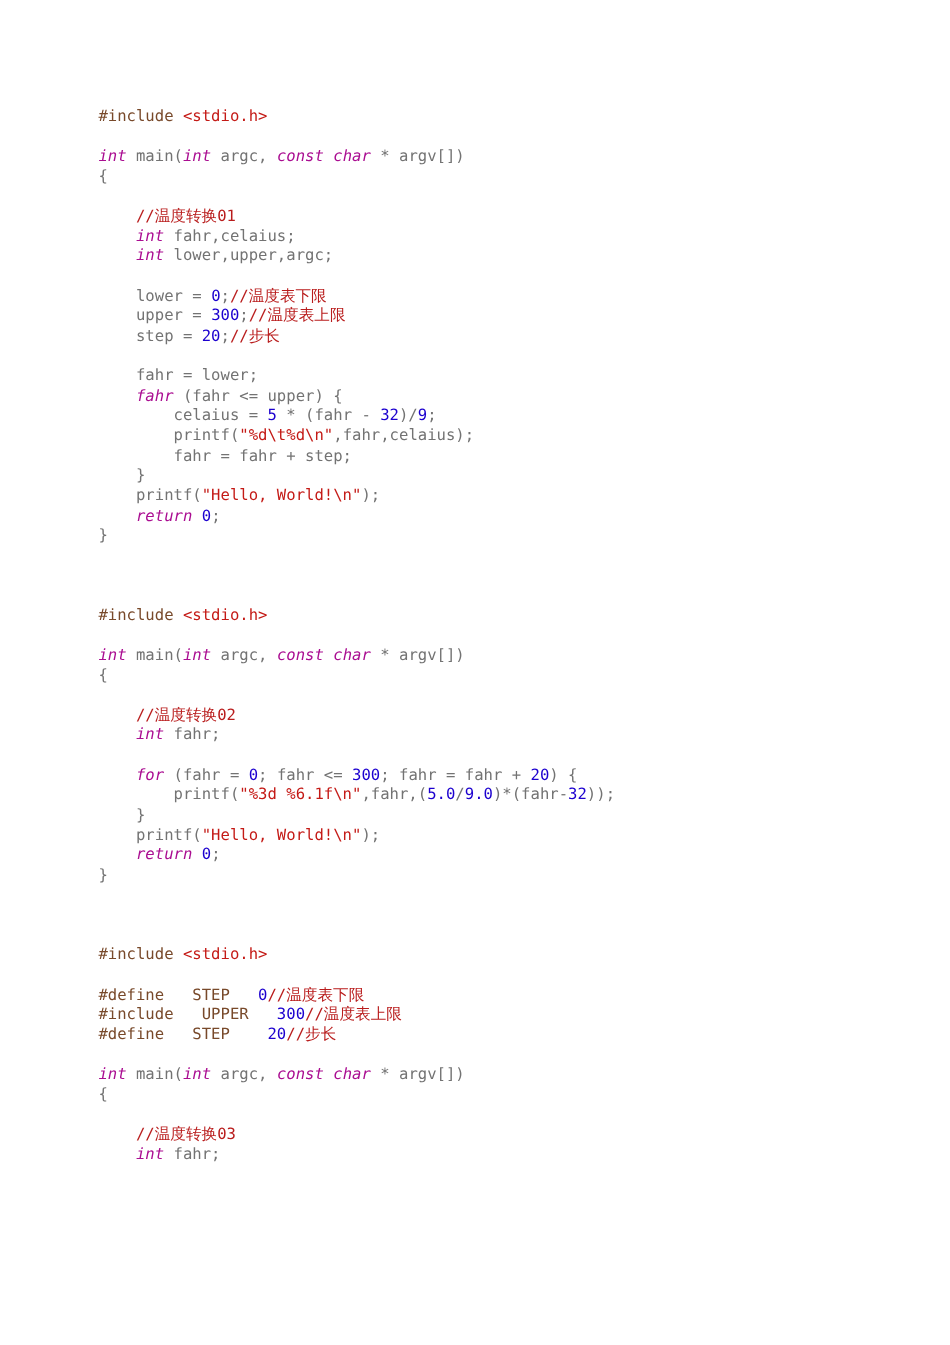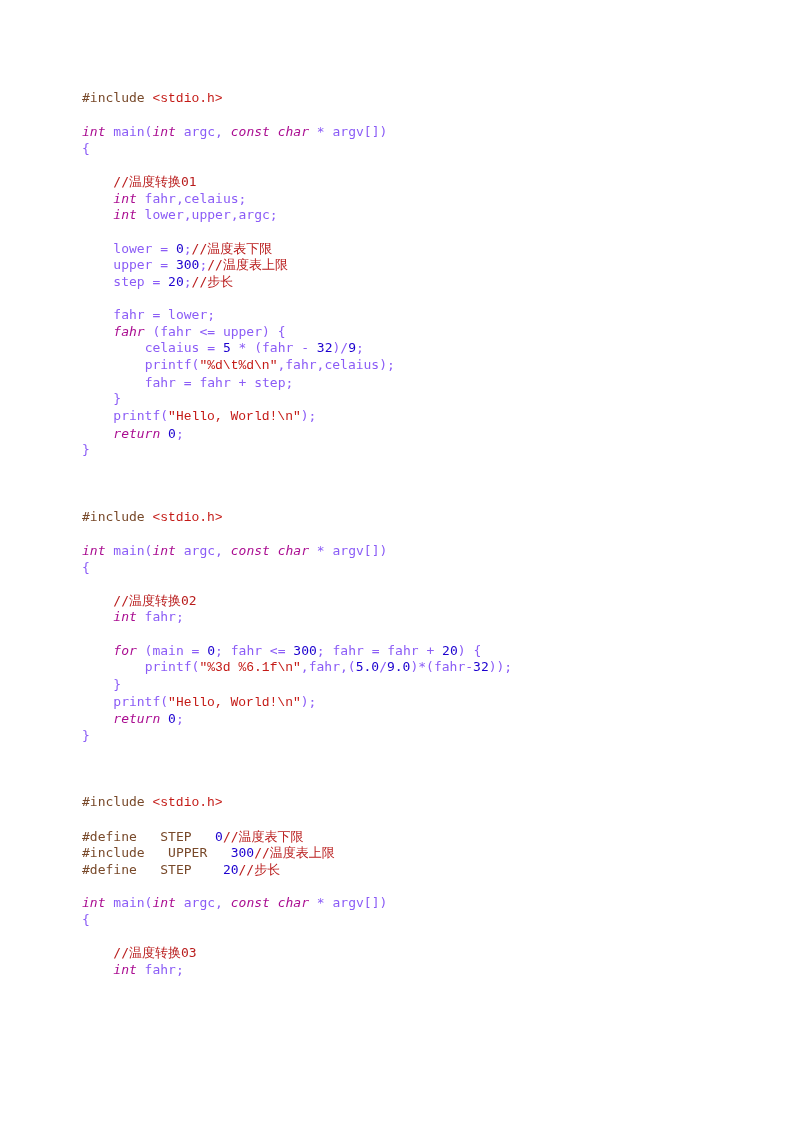--- a/index.html
+++ b/index.html
@@ -12,25 +12,25 @@
     width: 792px;
     height: 1121px;
   }
   .page {
     padding: 90px 0 0 82px;
     white-space: pre;
   }       
   
   
   .c-include { color: #78492a; margin-top: 32px; }
-  .c-string  { color: #c41a16; font-family: Liberation Mono, monospace; }
+  .c-string  { color: #c41a16; }
   .c-keyword { color: #aa0d91; font-style: italic; }
   .c-comment { color: #b91c1c; }
   .c-number  { color: #1c00cf; }
-  .c-plain   { color: #8b5cf6; }
+  .c-plain   { color: #737373; }
 </style>
 </head>
 <body>
 
 <div class="page"><span><span class="c-include">#include</span><span class="c-string"> &lt;stdio.h&gt;</span></span>
 
 <span><span class="c-keyword">int</span><span class="c-plain"> main(</span><span class="c-keyword">int</span><span class="c-plain"> argc, </span><span class="c-keyword">const</span><span class="c-plain"> </span><span class="c-keyword">char</span><span class="c-plain"> * argv[])</span></span>
 <span class="c-plain">{</span>
 
     <span class="c-comment">//温度转换01</span>
@@ -54,21 +54,21 @@
 
 
 <span><span class="c-include">#include</span><span class="c-string"> &lt;stdio.h&gt;</span></span>
 
 <span><span class="c-keyword">int</span><span class="c-plain"> main(</span><span class="c-keyword">int</span><span class="c-plain"> argc, </span><span class="c-keyword">const</span><span class="c-plain"> </span><span class="c-keyword">char</span><span class="c-plain"> * argv[])</span></span>
 <span class="c-plain">{</span>
 
     <span class="c-comment">//温度转换02</span>
     <span><span class="c-keyword">int</span><span class="c-plain"> fahr;</span></span>
 
-    <span><span class="c-keyword">for</span><span class="c-plain"> (main = </span><span class="c-number">0</span><span class="c-plain">; fahr &lt;= </span><span class="c-number">300</span><span class="c-plain">; fahr = fahr + </span><span class="c-number">20</span><span class="c-plain">) {</span></span>
+    <span><span class="c-keyword">for</span><span class="c-plain"> (fahr = </span><span class="c-number">0</span><span class="c-plain">; fahr &lt;= </span><span class="c-number">300</span><span class="c-plain">; fahr = fahr + </span><span class="c-number">20</span><span class="c-plain">) {</span></span>
         <span><span class="c-plain">printf(</span><span class="c-string">"%3d %6.1f\n"</span><span class="c-plain">,fahr,(</span><span class="c-number">5.0</span><span class="c-plain">/</span><span class="c-number">9.0</span><span class="c-plain">)*(fahr-</span><span class="c-number">32</span><span class="c-plain">));</span></span>
     <span class="c-plain">}</span>
     <span><span class="c-plain">printf(</span><span class="c-string">"Hello, World!\n"</span><span class="c-plain">);</span></span>
     <span><span class="c-keyword">return</span><span class="c-plain"> </span><span class="c-number">0</span><span class="c-plain">;</span></span>
 <span class="c-plain">}</span>
 
 
 
 <span><span class="c-include">#include</span><span class="c-string"> &lt;stdio.h&gt;</span></span>
 

